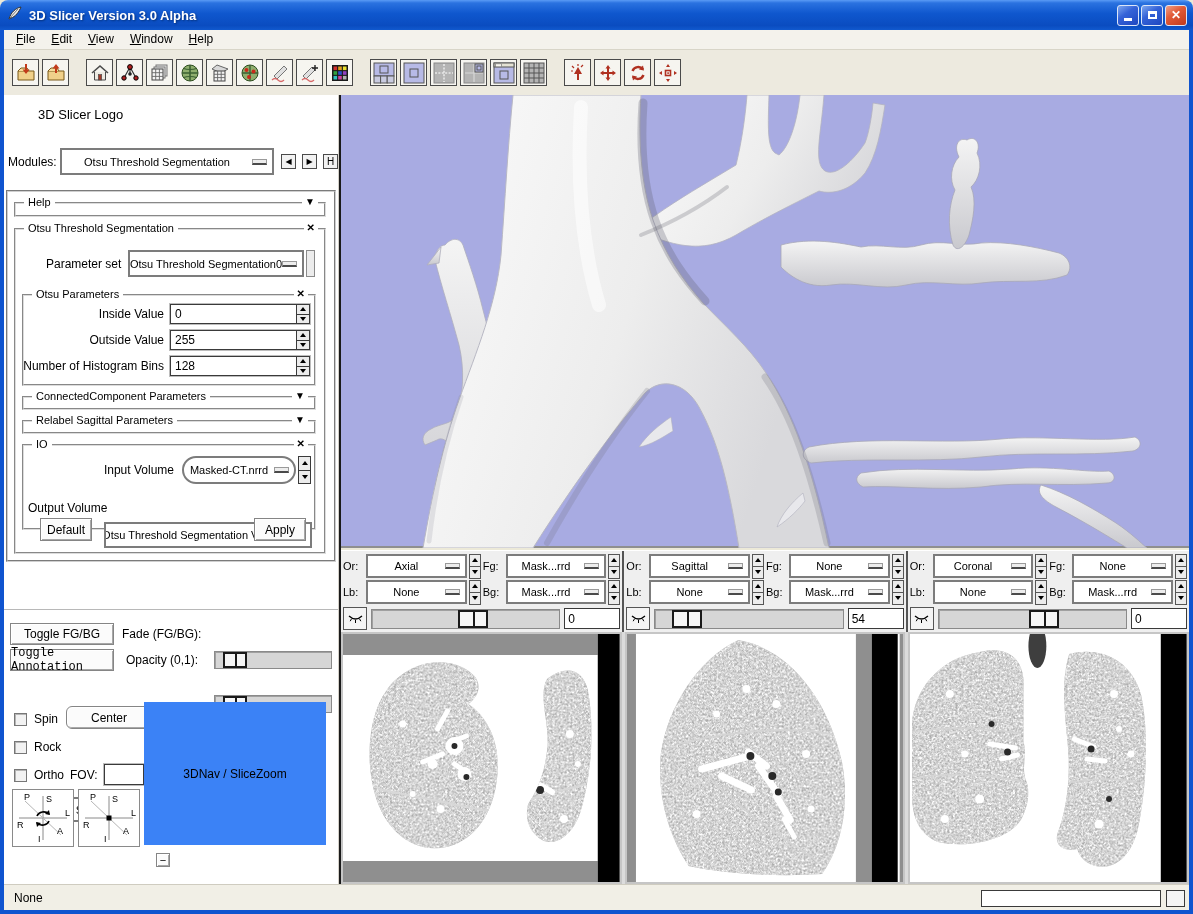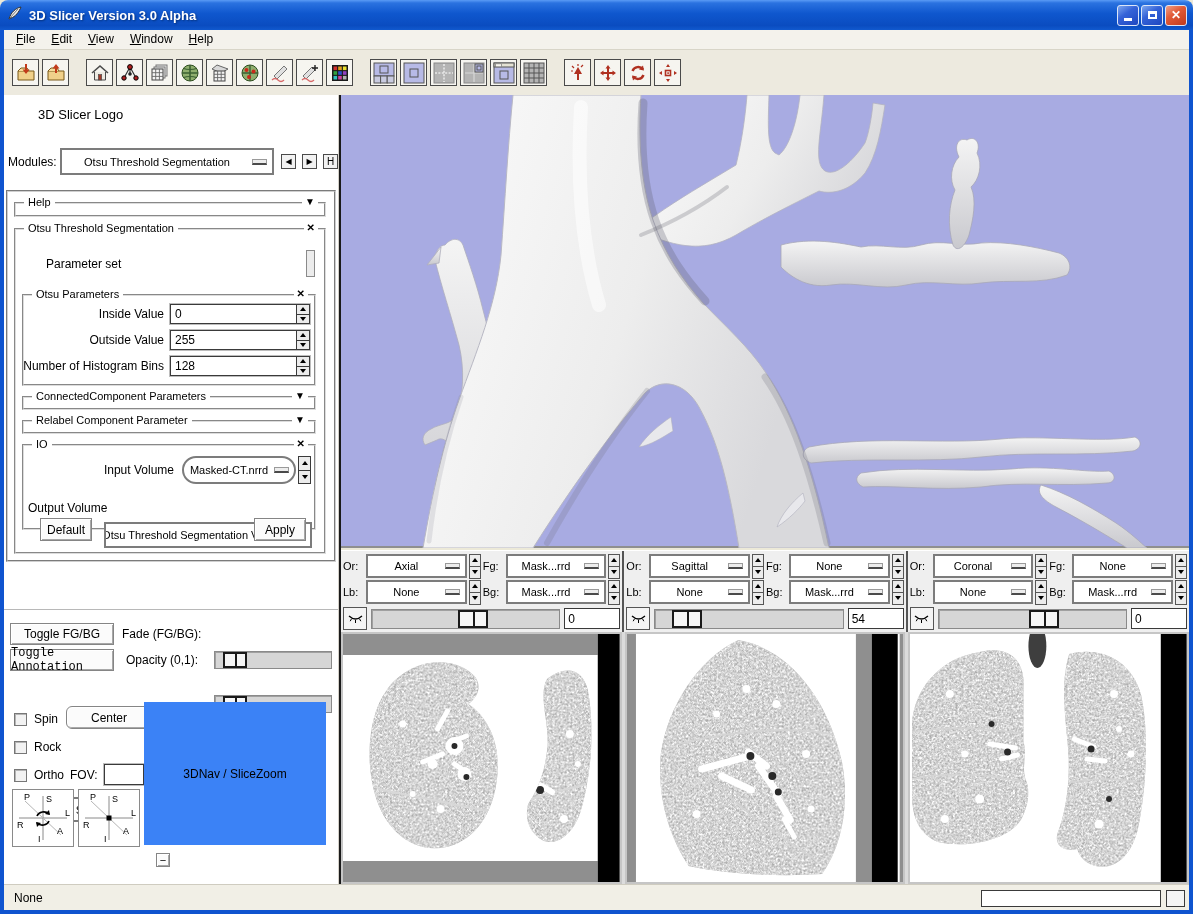--- a/index.html
+++ b/index.html
@@ -326,20 +326,24 @@
       <div class="kwframe" style="left:6px;top:10px;width:312px;height:15px;">
         <span class="ftitle">Help</span>
         <span class="fctl">▼</span>
       </div>
 
       <div class="kwframe" style="left:6px;top:36px;width:312px;height:326px;">
         <span class="ftitle">Otsu Threshold Segmentation</span>
         <span class="fctl" style="font-weight:bold;">✕</span>
 
         <div class="abs lbl" style="left:30px;top:27px;">Parameter set</div>
+        <div class="abs kwdrop" style="left:112px;top:20px;width:176px;height:27px;font-size:11px;">
+          <span class="dtext">Otsu Threshold Segmentation0</span>
+            <span class="dash"></span>
+        </div>
         <div class="abs" style="left:290px;top:20px;width:9px;height:27px;border:1px solid #8a8a8a;background:#ececec;"></div>
 
         <div class="kwframe" style="left:6px;top:64px;width:294px;height:92px;">
           <span class="ftitle">Otsu Parameters</span>
           <span class="fctl" style="font-weight:bold;">✕</span>
 
           <div class="abs lbl" style="right:150px;top:11px;padding-left:32px;">Inside Value</div>
           <div class="abs entry" style="left:146px;top:8px;width:140px;height:20px;">
             <span class="etext">0</span>
             <span class="spincol">
@@ -377,21 +381,21 @@
                 </div>
               </span>
           </div>
         </div>
 
         <div class="kwframe" style="left:6px;top:166px;width:294px;height:14px;">
           <span class="ftitle">ConnectedComponent Parameters</span>
           <span class="fctl">▼</span>
         </div>
         <div class="kwframe" style="left:6px;top:190px;width:294px;height:14px;">
-          <span class="ftitle">Relabel Component Parameter</span>
+          <span class="ftitle">Relabel Sagittal Parameters</span>
           <span class="fctl">▼</span>
         </div>
 
         <div class="kwframe" style="left:6px;top:214px;width:294px;height:86px;">
           <span class="ftitle">IO</span>
           <span class="fctl" style="font-weight:bold;">✕</span>
 
           <div class="abs lbl" style="right:140px;top:17px;">Input Volume</div>
           <div class="abs kwdrop" style="left:158px;top:10px;width:114px;height:28px;border-radius:14px;">
             <span class="dtext">Masked-CT.nrrd</span>

